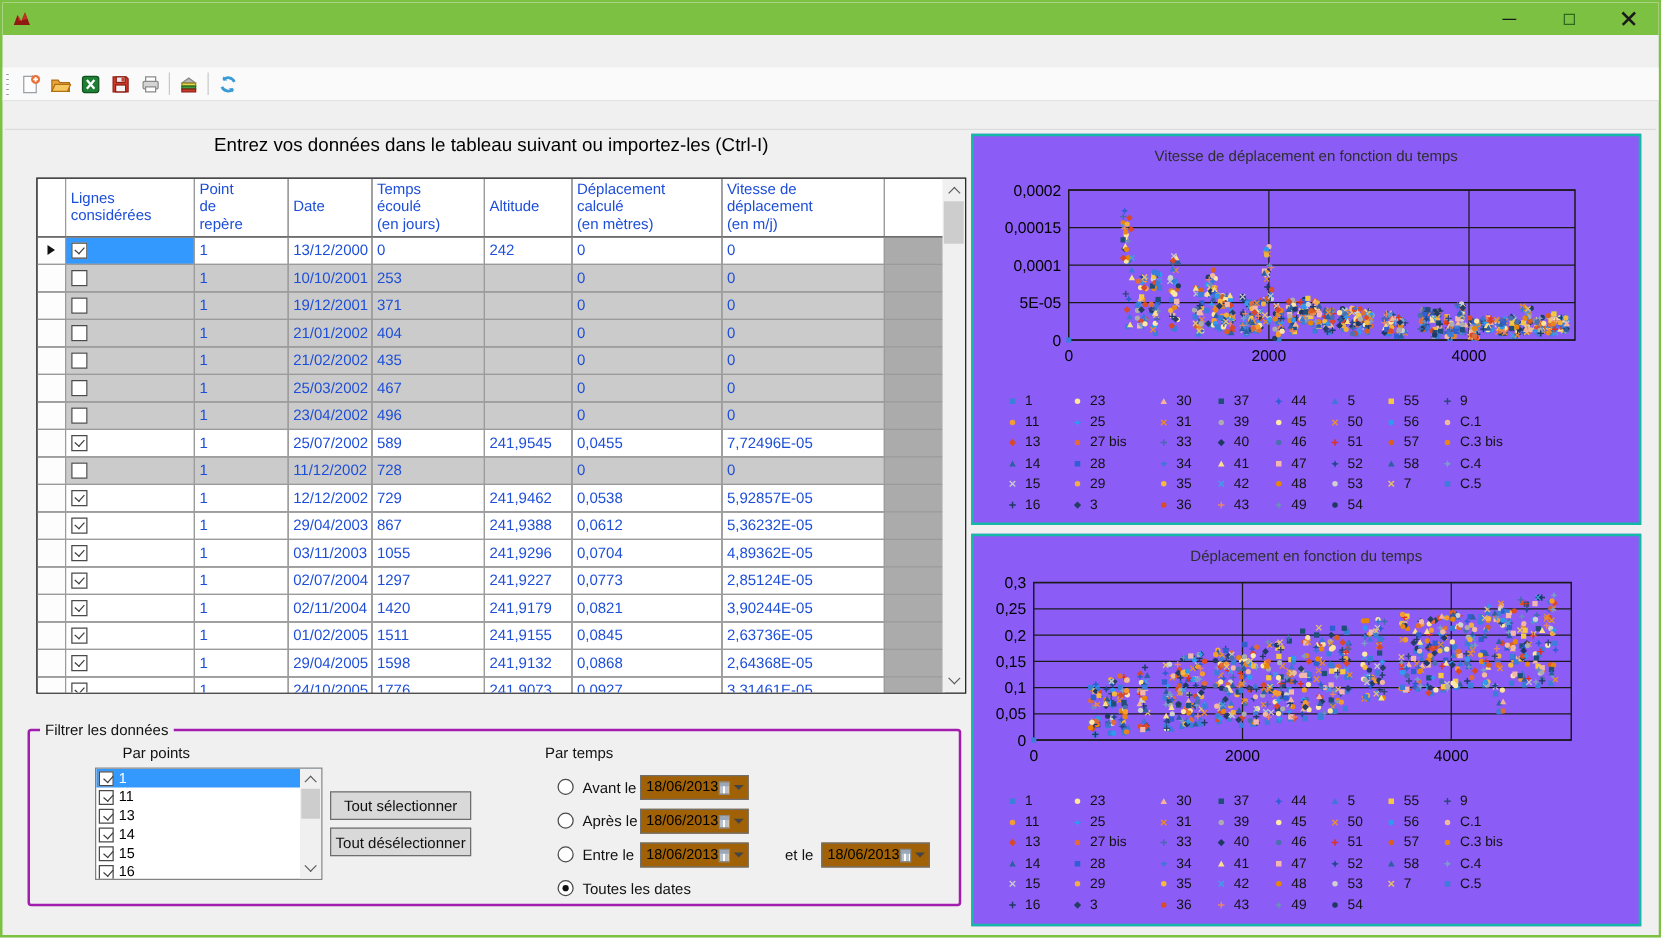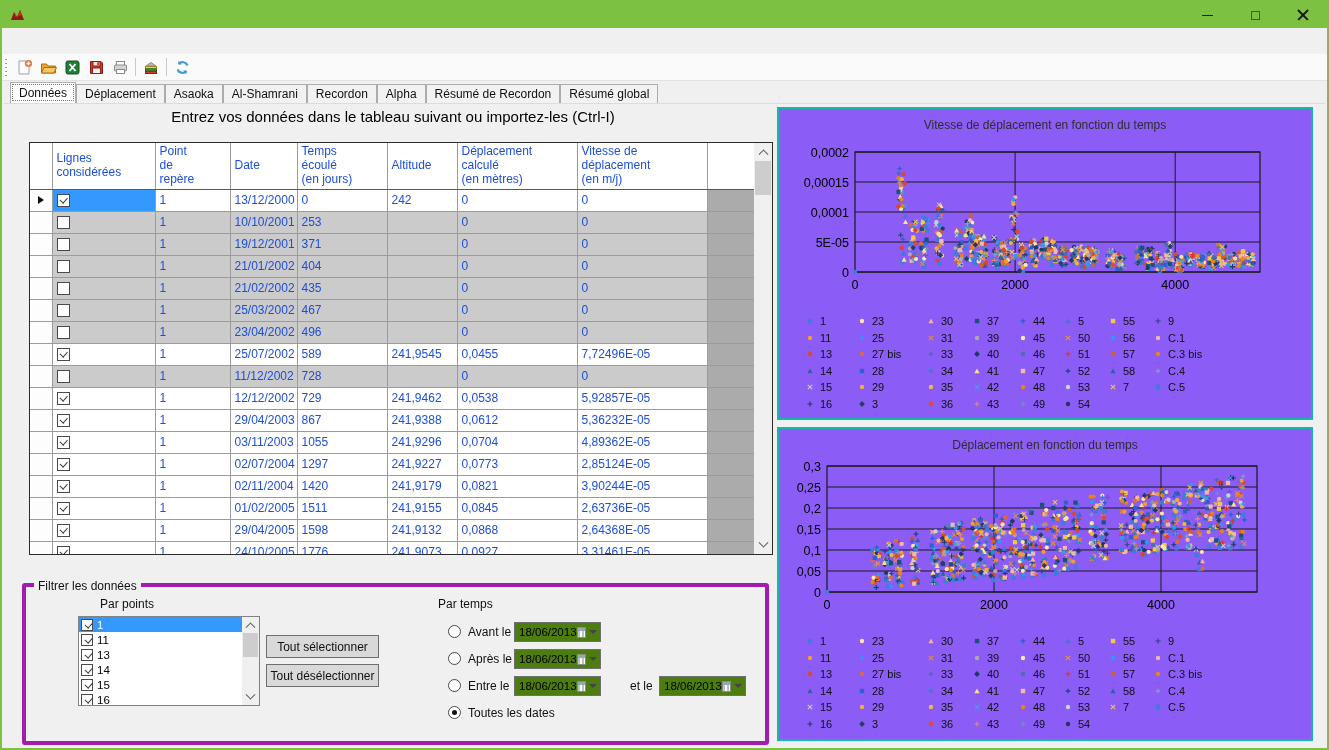--- a/index.html
+++ b/index.html
@@ -55,31 +55,31 @@
 
   
   .vscroll { position:absolute; right:0; top:0; width:18px; height:100%; background:#f0f0f0; }
   .sb-btn { position:absolute; left:0; width:18px; height:17px; display:flex; align-items:center; justify-content:center; }
   .sb-up { top:0; } .sb-down { bottom:0; }
   .chev-up { width:7px; height:7px; border-left:1.7px solid #5b5b5b; border-top:1.7px solid #5b5b5b; transform:rotate(45deg) translate(2px,2px); }
   .chev-down { width:7px; height:7px; border-right:1.7px solid #5b5b5b; border-bottom:1.7px solid #5b5b5b; transform:rotate(45deg) translate(-2px,-2px); }
   .sb-thumb { position:absolute; left:1px; width:16px; background:#cdcdcd; }
 
   
-  .groupbox { position:absolute; left:20px; top:581px; width:747px; height:162px; border:4px solid #a21caf; border-radius:3px; }
+  .groupbox { position:absolute; left:20px; top:581px; width:747px; height:142px; border:2px solid #a21caf; border-radius:3px; }
   .group-label { position:absolute; left:8px; top:-8px; background:#f0f0f0; padding:0 4px; font-size:12px; color:#111; }
   .lbl { position:absolute; font-size:12px; color:#111; }
   .listbox { position:absolute; left:52px; top:29px; width:182px; height:90px; background:#fff; border:1px solid #828282; overflow:hidden; }
   .lb-item { height:15px; display:flex; align-items:center; padding-left:2px; font-size:11.5px; }
   .lb-item .cb { width:12px; height:12px; margin-right:4px; }
   .lb-item.sel { background:#3399ff; color:#fff; }
   .btn { position:absolute; font-size:12px; color:#111; background:#d9d9d9; border:1px solid #6e6e6e; display:flex; align-items:center; justify-content:center; }
   .radio { position:absolute; width:13px; height:13px; border:1px solid #4a4a4a; border-radius:50%; background:#fff; }
   .radio.sel::after { content:""; position:absolute; left:3px; top:3px; width:5px; height:5px; border-radius:50%; background:#111; }
-  .dtp { position:absolute; height:20px; background:#4d7c0f; border:1px solid #707070; font-size:11.5px; display:flex; align-items:center; padding-left:4px; }
+  .dtp { position:absolute; height:20px; background:#a16207; border:1px solid #707070; font-size:11.5px; display:flex; align-items:center; padding-left:4px; }
   .dtp .cal { margin-left:auto; width:12px; height:11px; margin-right:3px; border:1px solid #8a8a8a; background:
       linear-gradient(#9aa7b8 0 3px, transparent 3px),
       repeating-linear-gradient(90deg,#b9c2cc 0 2px, #fff 2px 4px); }
   .dtp .dd { width:0; height:0; border-left:4px solid transparent; border-right:4px solid transparent; border-top:4.5px solid #444; margin-right:3px; }
 
   
   .chart-panel { position:absolute; left:775px; width:536px; background:#8b5cf6; border:2px solid #14b8a6; }
   #panel-vitesse { top:105px; height:313px; }
   #panel-depl { top:425px; height:314px; }
   .chart-title { position:absolute; left:0; right:0; top:9px; text-align:center; font-size:12px; color:#2e2e2e; }
@@ -165,30 +165,20 @@
     <div class="tbtn">
       <svg width="17" height="17" viewBox="0 0 17 17">
         <path d="M13.5 6.5 A5.5 5.5 0 0 0 4.5 4.8" stroke="#3a9bd5" stroke-width="2.2" fill="none"></path>
         <path d="M4.5 2 v3.4 h3.4 z" fill="#3a9bd5"></path>
         <path d="M3.5 10.5 A5.5 5.5 0 0 0 12.5 12.2" stroke="#3a9bd5" stroke-width="2.2" fill="none"></path>
         <path d="M12.5 15 v-3.4 h-3.4 z" fill="#3a9bd5"></path>
       </svg>
     </div>
   </div>
 
-  <div class="tabstrip" id="tabstrip">
-      <div class="tab active">Données</div>
-      <div class="tab">Déplacement</div>
-      <div class="tab">Asaoka</div>
-      <div class="tab">Al-Shamrani</div>
-      <div class="tab">Recordon</div>
-      <div class="tab">Alpha</div>
-      <div class="tab">Résumé de Recordon</div>
-      <div class="tab">Résumé global</div>
-    </div>
   <div class="page-divider"></div>
 
   <div class="heading">Entrez vos données dans le tableau suivant ou importez-les (Ctrl-I)</div>
 
   <div class="grid-wrap">
     <div class="grid-inner">
       <table class="grid" id="data-table">
         <colgroup>
           <col style="width:22px">
             <col style="width:103px">

